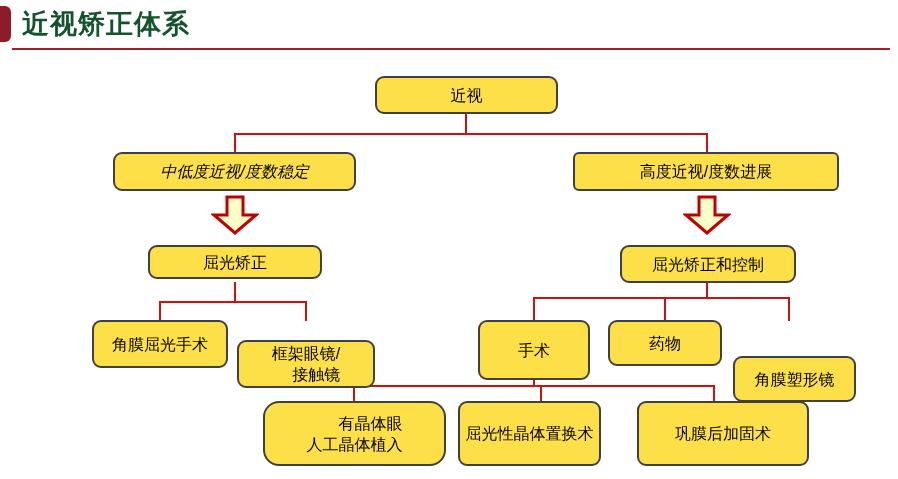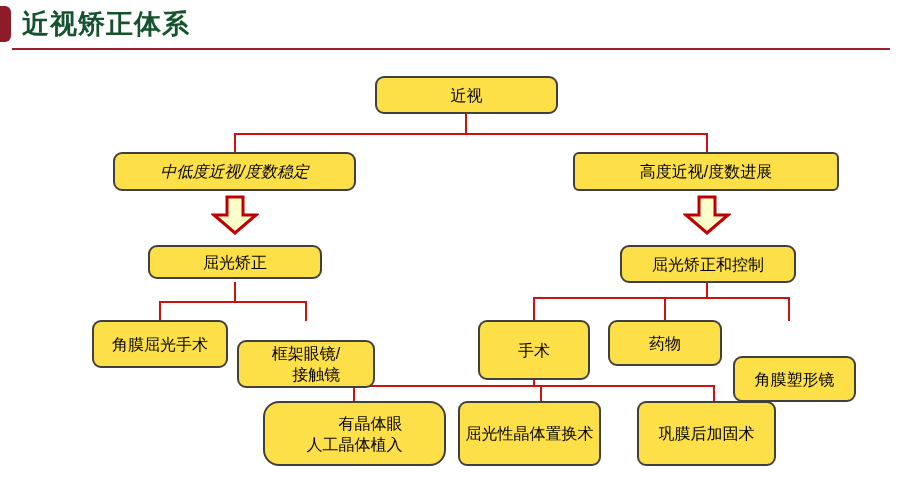--- a/index.html
+++ b/index.html
@@ -141,15 +141,15 @@
 
   <div class="node" style="left:608px; top:320px; width:114px; height:46px;">药物</div>
 
   <div class="node" style="left:733px; top:320px; width:123px; height:46px;margin-top:36px;">角膜塑形镜</div>
 
   <div class="node" style="left:263px; top:401px; width:183px; height:65px;border-radius:16px;">有晶体眼
 人工晶体植入</div>
 
   <div class="node" style="left:458px; top:401px; width:143px; height:65px;">屈光性晶体置换术</div>
 
-  <div class="node" style="left:637px; top:401px; width:139px; height:65px;">巩膜后加固术</div>
+  <div class="node" style="left:637px; top:401px; width:172px; height:65px;">巩膜后加固术</div>
 
 </div>
 
 </body></html>

